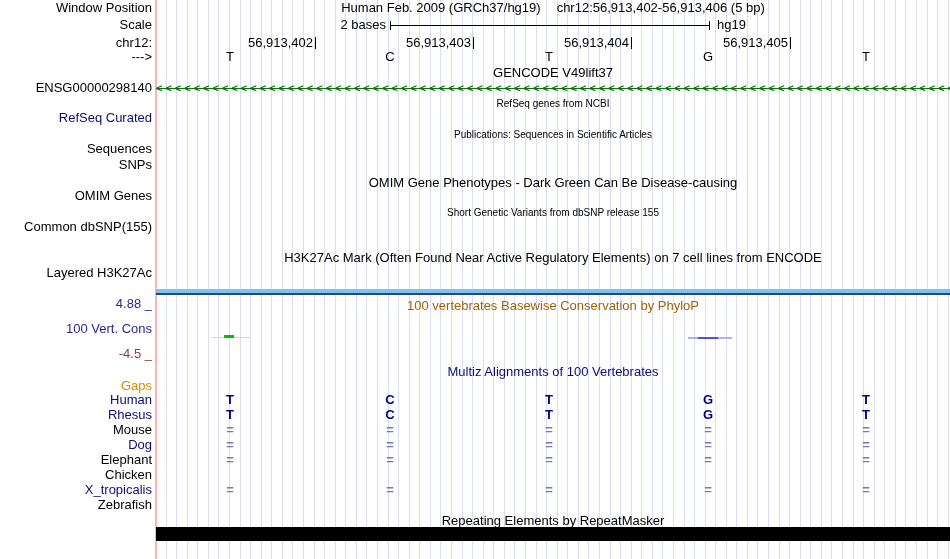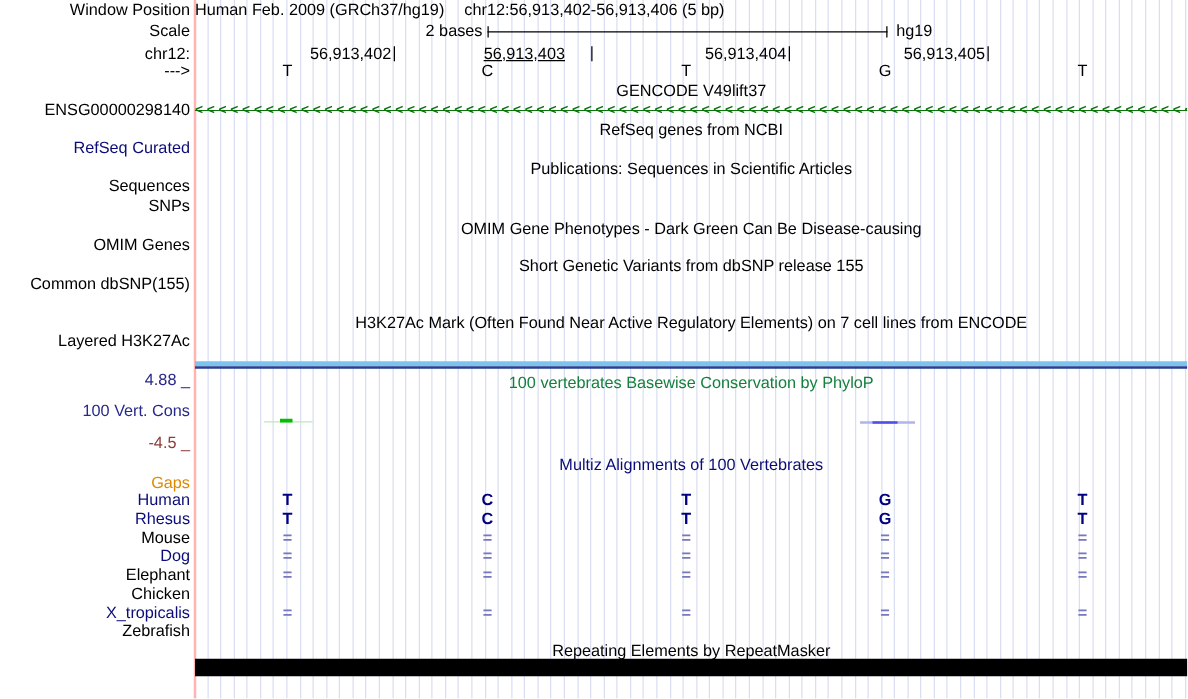--- a/index.html
+++ b/index.html
@@ -3,34 +3,34 @@
 <meta charset="utf-8">
 <style>
   * { margin:0; padding:0; box-sizing:border-box; }
   body { width:950px; height:559px; background:#fff; font-family:"Liberation Sans", sans-serif; }
   #browser { position:relative; width:950px; height:559px; overflow:hidden; background:#fff; }
 
   .guide { position:absolute; top:0; height:559px; width:1px; background:#dadef2; z-index:0; }
   .pink-line { position:absolute; left:155px; top:0; height:559px; width:2px; background:#ffb4b4; z-index:1; }
 
   .t13 { font-size:13px; line-height:14px; }
-  .t11 { font-size:13px; line-height:13px; }
+  .t11 { font-size:10px; line-height:13px; }
 
   .llabel { position:absolute; left:0; width:152px; text-align:right; white-space:nowrap; z-index:2; }
   .chead  { position:absolute; left:156px; width:794px; text-align:center; white-space:nowrap; z-index:2; }
 
   .black  { color:#000000; }
   .green  { color:#000000; }
   .navy   { color:#0c0c78; }
-  .slate  { color:#15803d; }
+  .slate  { color:#a16207; }
   .limitb { color:#28288c; }
   .limitr { color:#8b3d3d; }
   .orange { color:#dd8a00; }
 
-  .title-row { position:absolute; left:156px; top:1px; width:794px; display:flex; justify-content:flex-start; gap:16px; white-space:nowrap; z-index:2; }
+  .title-row { position:absolute; left:156px; top:1px; width:794px; display:flex; justify-content:center; gap:16px; white-space:nowrap; z-index:2; }
 
   .scale-text { position:absolute; left:156px; top:18px; width:230px; text-align:right; white-space:nowrap; z-index:2; }
   .scale-line { position:absolute; left:390px; top:25px; width:320px; height:1px; background:#000; z-index:2; }
   .scale-tick { position:absolute; top:21px; width:1px; height:9px; background:#000; z-index:2; }
   .hg19-label { position:absolute; left:717px; top:18px; z-index:2; }
 
   .coord { position:absolute; top:36px; width:90px; text-align:right; white-space:nowrap; font-size:13px; line-height:14px; z-index:2; color:#000; }
   .coord-tick { position:absolute; top:37px; width:1px; height:12px; background:#000; z-index:2; }
 
   .ruler-base { position:absolute; top:50px; width:22px; text-align:center; font-size:13px; line-height:14px; color:#000; z-index:2; }
@@ -151,21 +151,21 @@
 
   <div class="scale-text t13 black">2 bases</div>
   <div class="scale-line"></div>
   <div class="scale-tick" style="left:390px"></div>
   <div class="scale-tick" style="left:709px"></div>
   <div class="hg19-label t13 black">hg19</div>
 
   <div id="ruler-marks">
       <div class="coord" style="left: 223px;">56,913,402</div>
       <div class="coord-tick" style="left: 315px;"></div>
-      <div class="coord" style="left: 362px; text-decoration: underline;">56,913,403</div>
+      <div class="coord" style="left: 381px;">56,913,403</div>
       <div class="coord-tick" style="left: 473px;"></div>
       <div class="coord" style="left: 539px;">56,913,404</div>
       <div class="coord-tick" style="left: 631px;"></div>
       <div class="coord" style="left: 698px;">56,913,405</div>
       <div class="coord-tick" style="left: 790px;"></div>
       <div class="ruler-base" style="left: 219px;">T</div>
       <div class="ruler-base" style="left: 379px;">C</div>
       <div class="ruler-base" style="left: 538px;">T</div>
       <div class="ruler-base" style="left: 697px;">G</div>
       <div class="ruler-base" style="left: 855px;">T</div>

